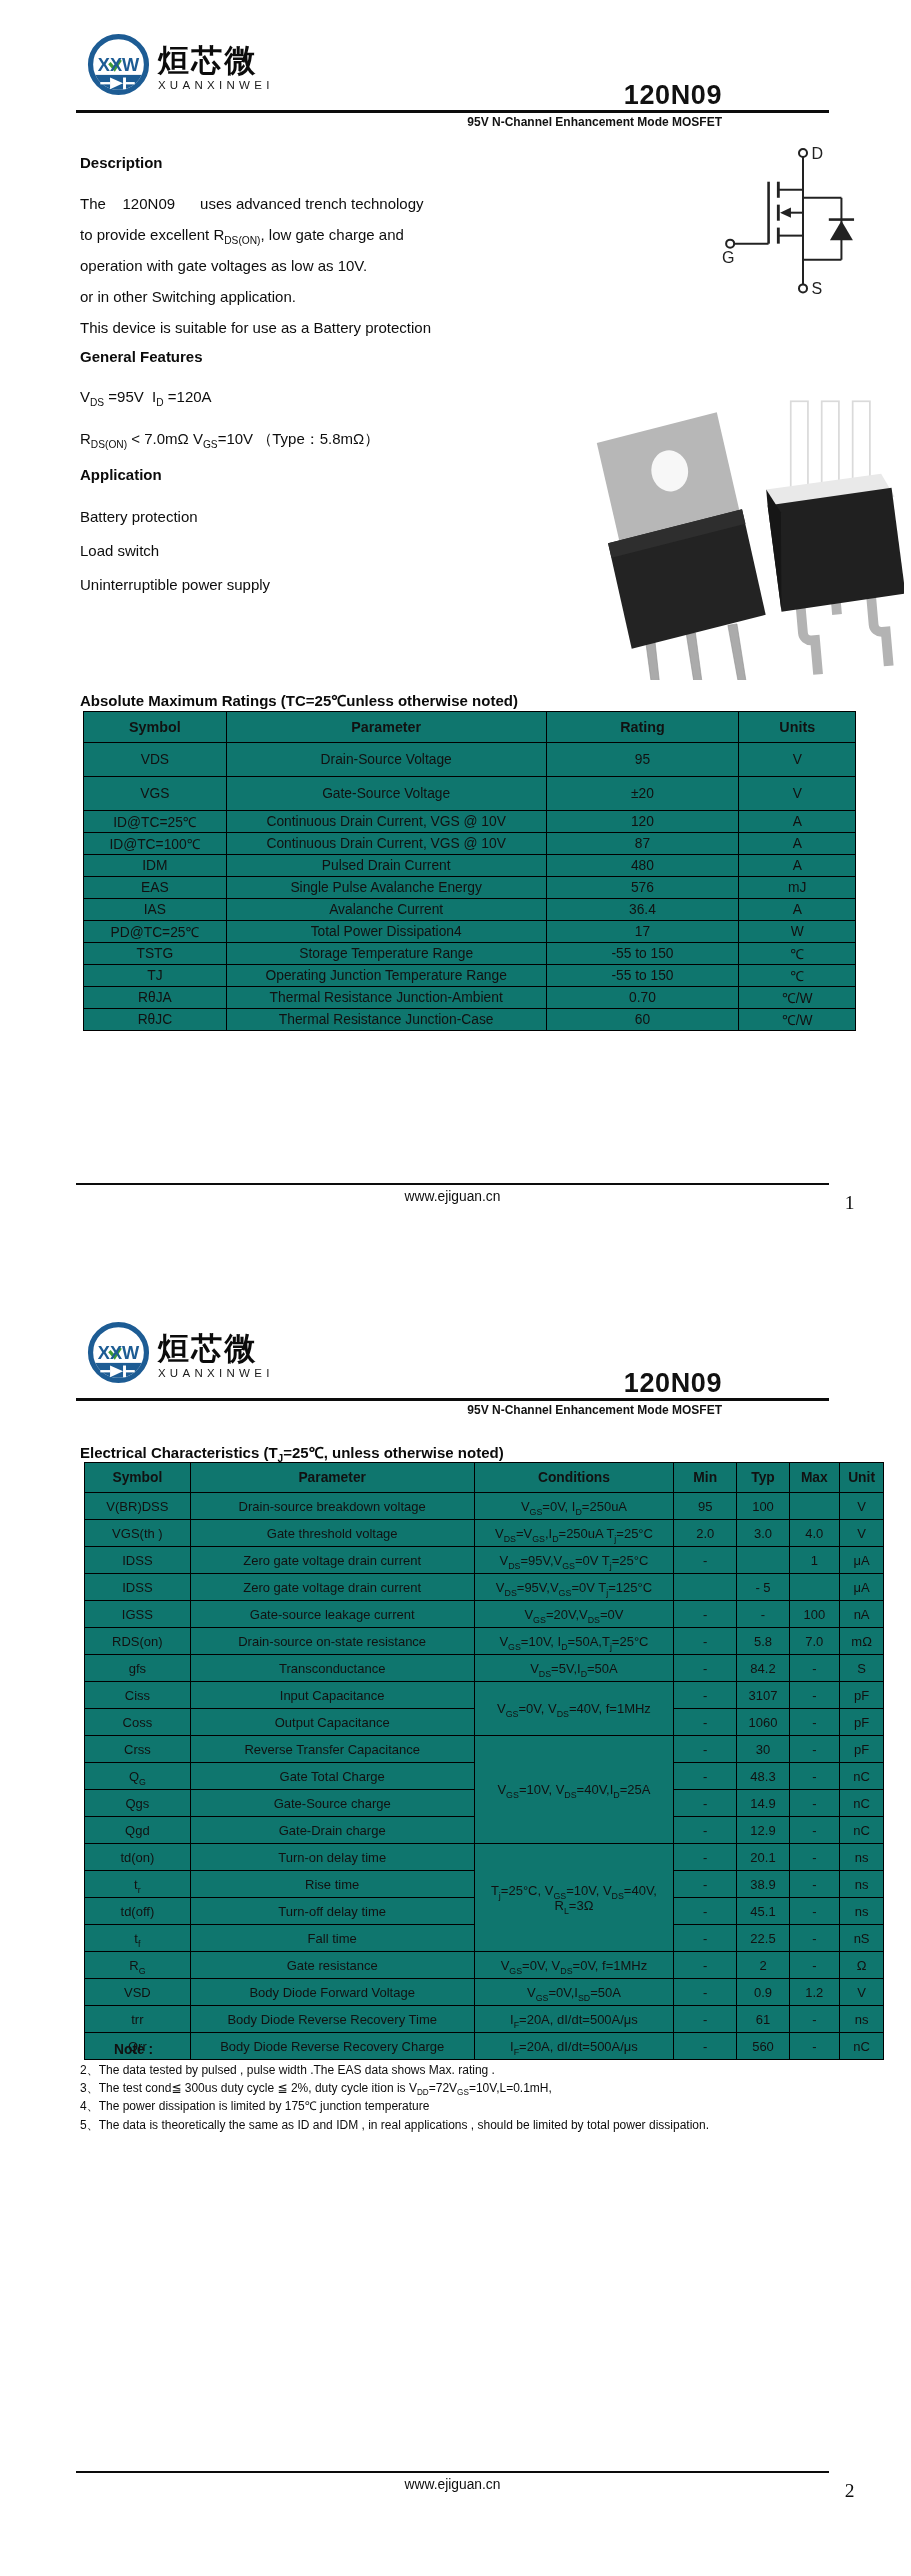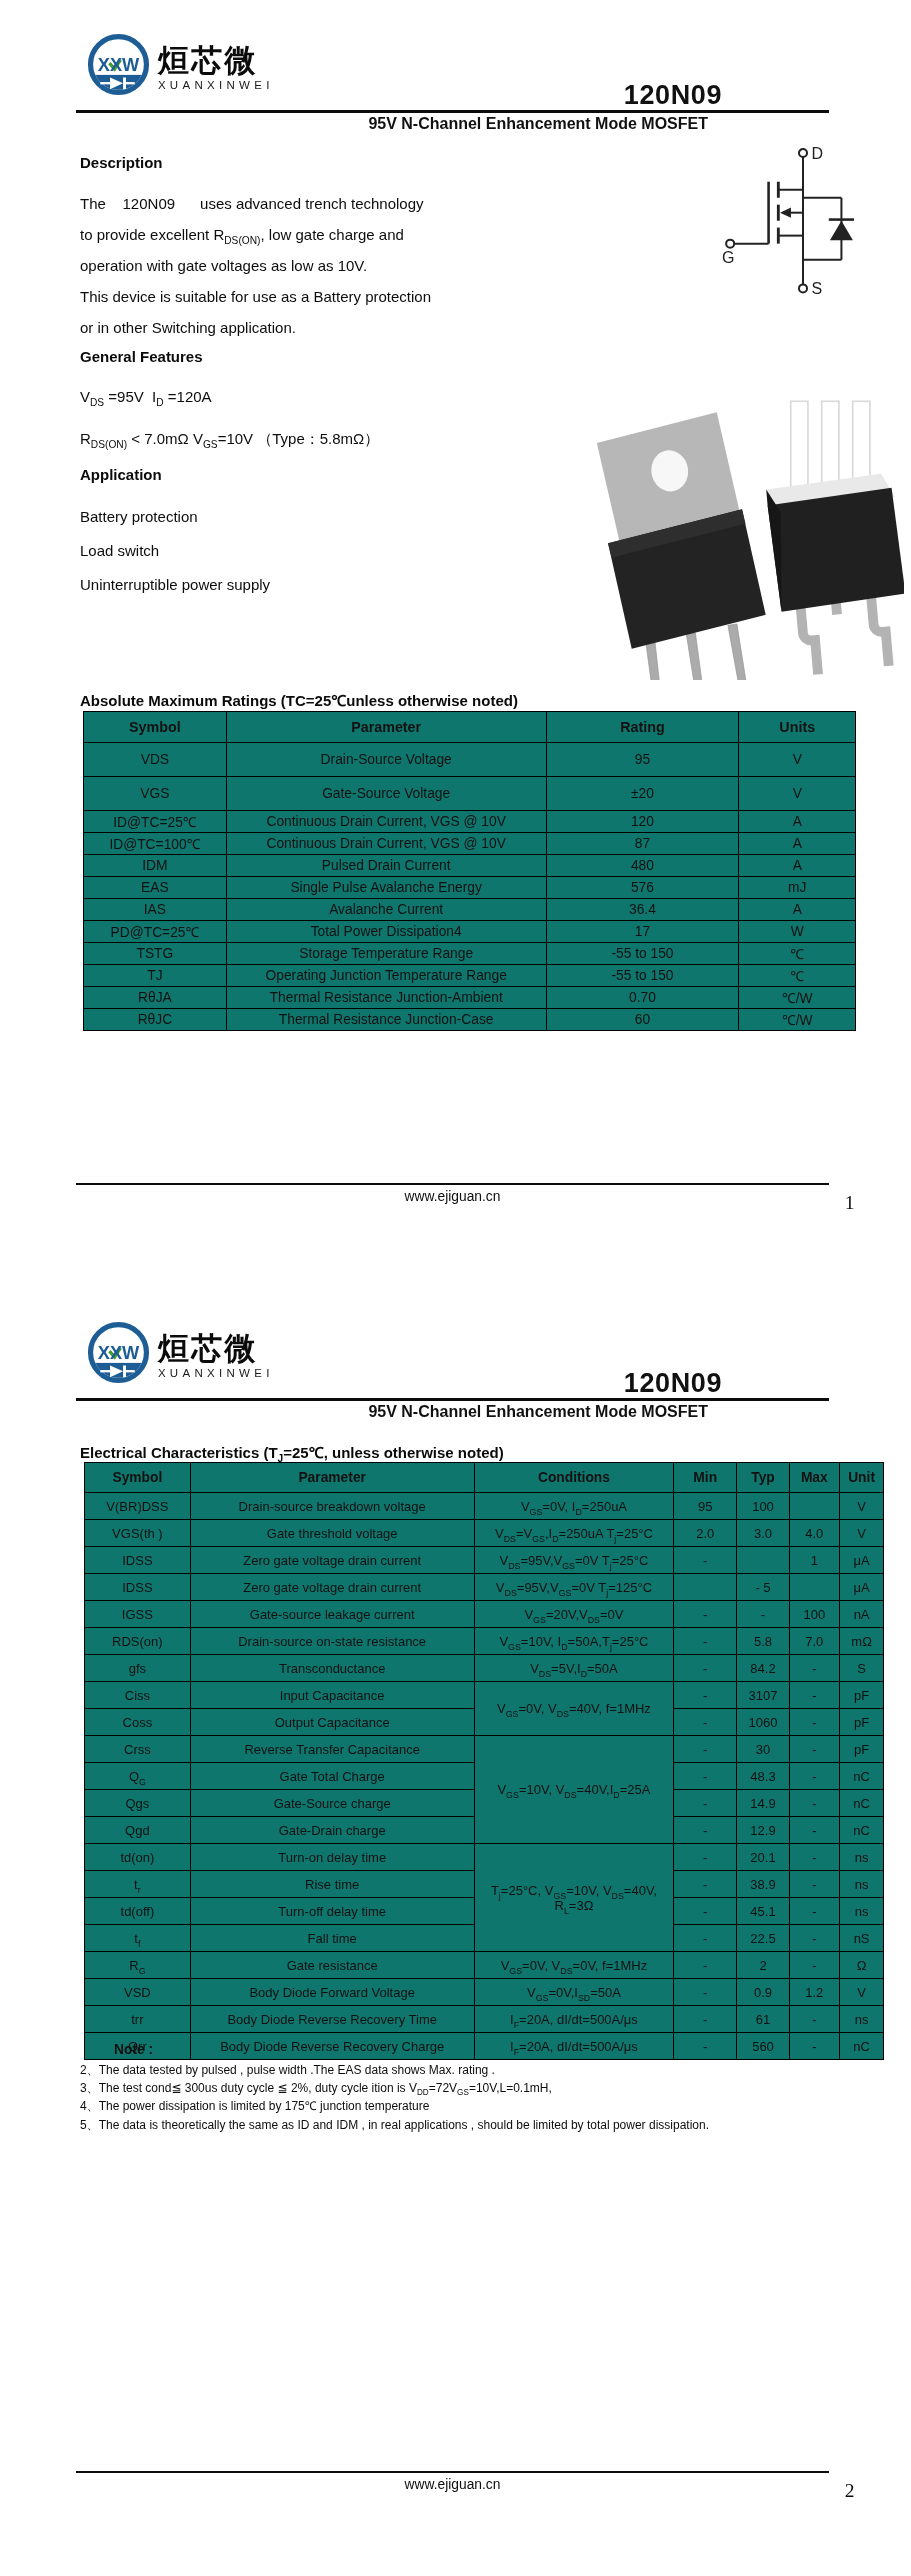--- a/index.html
+++ b/index.html
@@ -9,21 +9,21 @@
   #page1{top:0;} #page2{top:1288px;}
 
   
   .logo{position:absolute;left:86px;top:32px;display:flex;align-items:flex-start;}
   .logo svg{width:65px;height:65px;}
   .logo-text{margin-left:6.9px;padding-top:12.6px;}
   .logo-cn{font-size:31px;font-weight:700;color:#0b0b0b;letter-spacing:2.3px;line-height:31px;}
   .logo-en{font-size:11.5px;font-weight:500;color:#1a1a1a;letter-spacing:4.3px;margin-top:3.4px;}
   .part-number{position:absolute;top:80px;right:81px;font-size:27px;font-weight:700;letter-spacing:0.6px;}
   .header-rule{position:absolute;left:76px;top:110px;width:753px;height:2.9px;background:#0c0c0c;}
-  .subtitle{position:absolute;top:115px;right:95px;font-size:16px;font-weight:700;}
+  .subtitle{position:absolute;top:115px;right:81px;font-size:12px;font-weight:700;}
 
   
   .h-sec{position:absolute;left:80px;font-size:15px;font-weight:700;color:#0b0b0b;}
   .body-lines{position:absolute;left:80px;font-size:15px;color:#0d0d0d;}
   .body-lines div{white-space:pre-wrap;}
   .desc-lines{top:188px;} .desc-lines div{line-height:31px;}
   .gf-lines div{line-height:42px;}
   .app-lines div{line-height:34px;}
   sub{font-size:68%;line-height:0;text-align:center;} sup{font-size:68%;line-height:0;}
 
@@ -85,22 +85,22 @@
     </div>
     <div class="part-number">120N09</div>
     <div class="header-rule"></div>
     <div class="subtitle">95V N-Channel Enhancement Mode MOSFET</div>
 
     <div class="h-sec" style="top:154px">Description</div>
     <div class="body-lines desc-lines">
         <div>The    120N09      uses advanced trench technology</div>
         <div>to provide excellent R<sub>DS(ON)</sub>, low gate charge and</div>
         <div>operation with gate voltages as low as 10V.</div>
+        <div>or in other Switching application.</div>
         <div>This device is suitable for use as a Battery protection</div>
-        <div>or in other Switching application.</div>
       </div>
 
     <div class="h-sec" style="top:348px">General Features</div>
     <div class="body-lines gf-lines" style="top:376px">
         <div>V<sub>DS</sub> =95V  I<sub>D</sub> =120A</div>
         <div>R<sub>DS(ON)</sub> &lt; 7.0mΩ V<sub>GS</sub>=10V （Type：5.8mΩ）</div>
       </div>
 
     <div class="h-sec" style="top:466px">Application</div>
     <div class="body-lines app-lines" style="top:500px">

